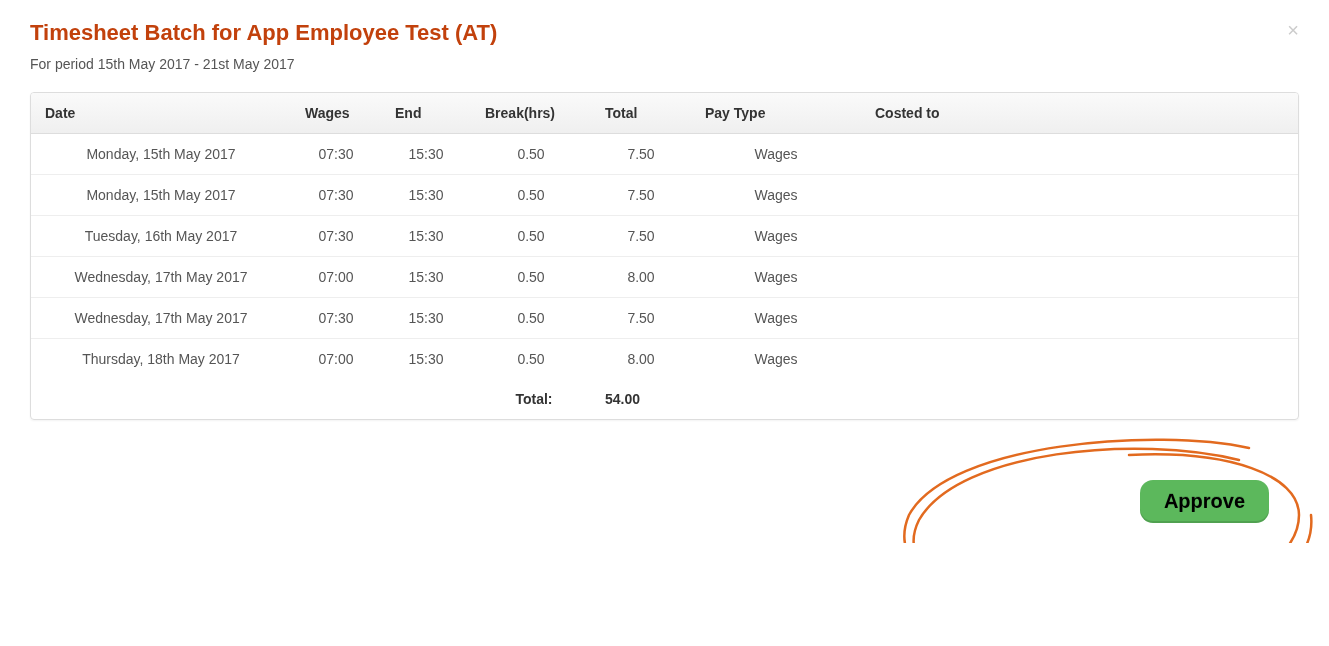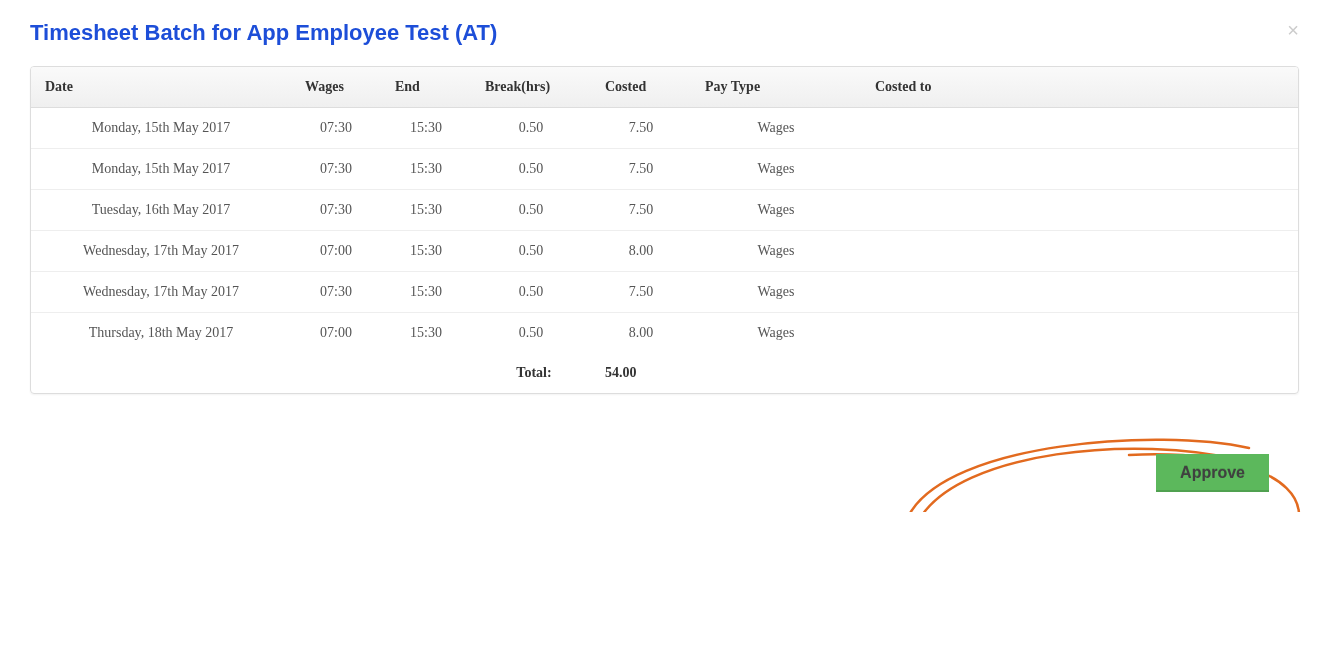--- a/index.html
+++ b/index.html
@@ -15,21 +15,21 @@
       width: 1329px;
       position: relative;
     }
     .header {
       margin-bottom: 20px;
       position: relative;
     }
     .title {
       font-size: 22px;
       font-weight: 600;
-      color: #1d4ed8;
+      color: #c2410c;
       margin-bottom: 10px;
     }
     .subtitle {
       font-size: 14px;
       color: #555555;
     }
     .close-icon {
       position: absolute;
       top: 0;
       right: 0;
@@ -37,21 +37,20 @@
       color: #cccccc;
       cursor: pointer;
       line-height: 1;
     }
     .table-card {
       border: 1px solid #dddddd;
       border-radius: 4px;
       overflow: hidden;
       box-shadow: 0 1px 2px rgba(0,0,0,0.05);
       margin-bottom: 60px;
-      font-family: Liberation Serif, serif;
     }
     table {
       width: 100%;
       border-collapse: collapse;
       font-size: 14px;
     }
     thead tr {
       background: linear-gradient(to bottom, #fafafa, #efefef);
     }
     thead th {
@@ -90,24 +89,24 @@
       display: flex;
       justify-content: flex-end;
       gap: 16px;
       padding-right: 30px;
       position: relative;
       z-index: 2;
     }
     .btn {
       padding: 10px 24px;
       border: none;
-      border-radius: 0;
-      font-size: 16px;
-      font-weight: 600;
-      color: #404040;
+      border-radius: 13px;
+      font-size: 20px;
+      font-weight: 600;
+      color: #000000;
       cursor: pointer;
       text-shadow: 0 -1px 0 rgba(0,0,0,0.15);
       box-shadow: inset 0 -2px 0 rgba(0,0,0,0.12);
     }
     .btn-approve {
       background: #5cb85c;
     }
     .btn-decline {
       background: #9a9a9a;
     }
@@ -129,32 +128,33 @@
       stroke: #e26a1f;
       stroke-width: 2.5;
       stroke-linecap: round;
     }
   </style>
 </head>
 <body>
 
 <div class="header">
   <div class="title">Timesheet Batch for App Employee Test (AT)</div>
+  <div class="subtitle">For period 15th May 2017 - 21st May 2017</div>
   <div class="close-icon">×</div>
 </div>
 
 <div class="table-card">
   <table>
     <thead>
       <tr>
         <th class="col-date">Date</th>
         <th class="col-start">Wages</th>
         <th class="col-end">End</th>
         <th class="col-break">Break(hrs)</th>
-        <th class="col-hours">Costed</th>
+        <th class="col-hours">Total</th>
         <th class="col-pay">Pay Type</th>
         <th class="col-costed">Costed to</th>
       </tr>
     </thead>
     <tbody id="tbody">
         <tr>
           <td>Monday, 15th May 2017</td>
           <td>07:30</td>
           <td>15:30</td>
           <td>0.50</td>

